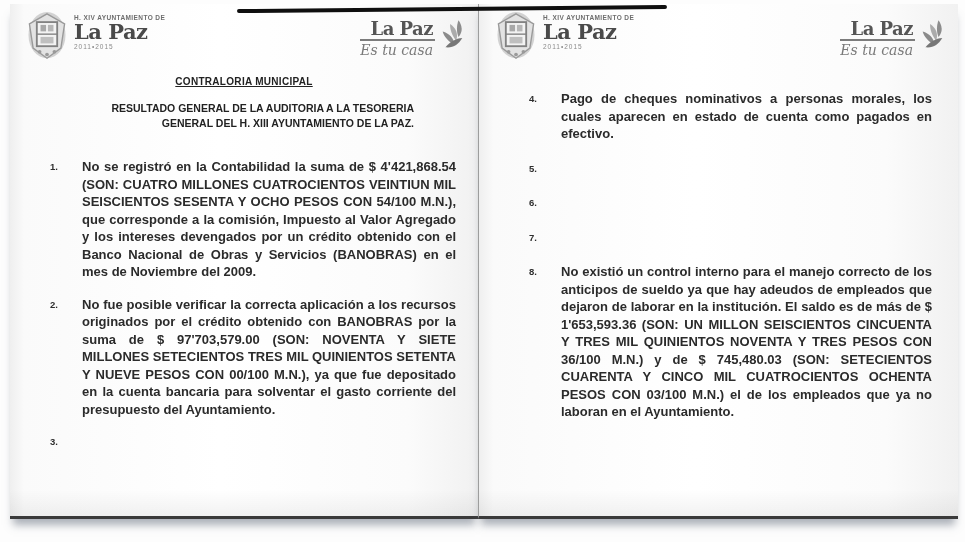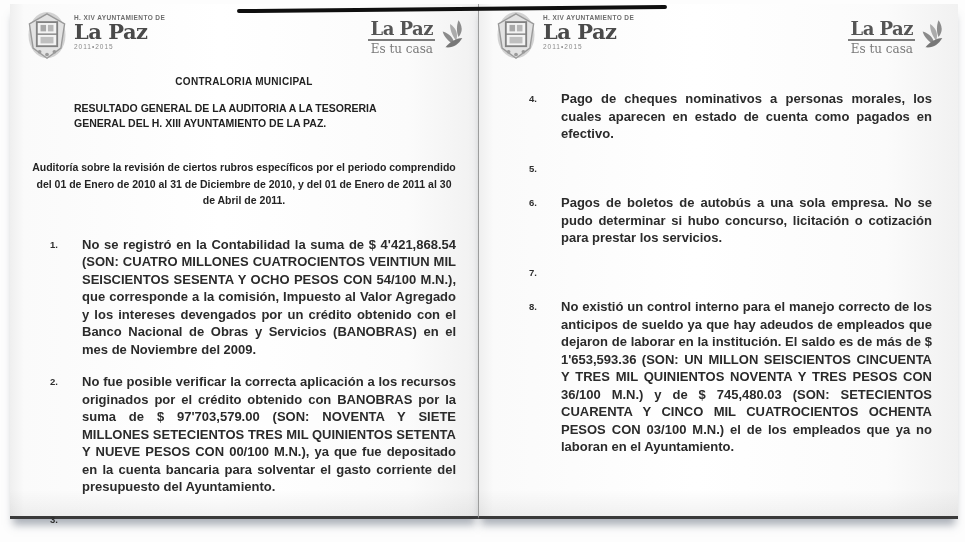--- a/index.html
+++ b/index.html
@@ -27,27 +27,27 @@
   .brand-line1 { font-size:6.5px; letter-spacing:0.4px; color:#6d6d6d; font-weight:bold; }
   .brand-name  { font-family:"DejaVu Serif", serif; font-weight:bold; font-size:21px;
                  line-height:21px; color:#4a4a4a; letter-spacing:-0.5px; }
   .brand-years { font-size:6.5px; color:#8a8a8a; letter-spacing:1px; margin-top:1px; }
 
   .brand-right { display:flex; align-items:flex-start; gap:3px; margin-top:8px; }
   .brand-right-txt { text-align:right; }
   .brand-right-name { font-family:"DejaVu Serif", serif; font-weight:bold; font-size:18px;
                       line-height:19px; color:#555; letter-spacing:-0.5px;
                       border-bottom:2px solid #7c7c7c; padding:0 2px 1px 2px; }
-  .brand-tagline { font-family:"DejaVu Serif", serif; font-size:12px;
+  .brand-tagline { font-family:"DejaVu Serif", serif; font-style:italic; font-size:14px;
                    color:#7a7a7a; margin-top:1px; padding-right:2px; }
 
   
   .dept-heading { text-align:center; font-size:10px; font-weight:bold; letter-spacing:0.3px;
-                  margin-top:8px; color:#222; }
-  .doc-title { width:340px; margin:14px auto 0; text-align:left; font-size:10.5px;
+                  text-decoration:underline; margin-top:8px; color:#222; }
+  .doc-title { width:340px; margin:14px auto 0; text-align:right; font-size:10.5px;
                font-weight:bold; line-height:15px; color:#222; }
   .doc-intro { width:424px; margin:28px auto 0; text-align:center; font-size:10.5px;
                font-weight:bold; line-height:16.5px; color:#242424; }
 
   .findings { margin-top:27px; }
   .page-right .findings { margin-top:22px; }
   .finding { display:flex; margin-bottom:15px; padding:0 22px 0 40px; }
   .page-right .finding { padding:0 26px 0 50px; margin-bottom:17px; }
   .finding-number { width:32px; flex-shrink:0; font-size:9.5px; font-weight:bold; line-height:17.5px; }
   .finding-text { flex:1; text-align:justify; font-size:13px; font-weight:bold;
@@ -99,21 +99,20 @@
             <path d="M13 5 C19 9 22 15 19.5 23 C15.5 18 12.5 11 13 5 Z" fill="#ababab"></path>
             <path d="M5 13 C12 15 17 20 17.5 27 C11.5 24 6.5 19 5 13 Z" fill="#8a8a8a"></path>
             <path d="M26 20 C22 27 16 31 8 30 C13 24 19 20.5 26 20 Z" fill="#777777"></path>
           </svg>
         </span>
       </div>
     </div>
 
     <div class="dept-heading">CONTRALORIA MUNICIPAL</div>
     <div class="doc-title">RESULTADO GENERAL DE LA AUDITORIA A LA TESORERIA GENERAL DEL H. XIII AYUNTAMIENTO DE LA PAZ.</div>
-    <div class="doc-intro">Auditoría sobre la revisión de ciertos rubros específicos por el periodo comprendido del 01 de Enero de 2010 al 31 de Diciembre de 2010, y del 01 de Enero de 2011 al 30 de Abril de 2011.</div>
 
     <div class="findings">
       <div class="finding">
         <div class="finding-number">1.</div>
         <div class="finding-text">No se registró en la Contabilidad la suma de $ 4'421,868.54 (SON: CUATRO MILLONES CUATROCIENTOS VEINTIUN MIL SEISCIENTOS SESENTA Y OCHO PESOS CON 54/100 M.N.), que corresponde a la comisión, Impuesto al Valor Agregado y los intereses devengados por un crédito obtenido con el Banco Nacional de Obras y Servicios (BANOBRAS) en el mes de Noviembre del 2009.</div>
       </div>
       <div class="finding">
         <div class="finding-number">2.</div>
         <div class="finding-text">No fue posible verificar la correcta aplicación a los recursos originados por el crédito obtenido con BANOBRAS por la suma de $ 97'703,579.00 (SON: NOVENTA Y SIETE MILLONES SETECIENTOS TRES MIL QUINIENTOS SETENTA Y NUEVE PESOS CON 00/100 M.N.), ya que fue depositado en la cuenta bancaria para solventar el gasto corriente del presupuesto del Ayuntamiento.</div>
       </div>
@@ -165,21 +164,20 @@
     <div class="findings">
       <div class="finding">
         <div class="finding-number">4.</div>
         <div class="finding-text">Pago de cheques nominativos a personas morales, los cuales aparecen en estado de cuenta como pagados en efectivo.</div>
       </div>
       <div class="finding">
         <div class="finding-number">5.</div>
       </div>
       <div class="finding">
         <div class="finding-number">6.</div>
-        <div class="finding-text">Pagos de boletos de autobús a una sola empresa. No se pudo determinar si hubo concurso, licitación o cotización para prestar los servicios.</div>
       </div>
       <div class="finding">
         <div class="finding-number">7.</div>
       </div>
       <div class="finding">
         <div class="finding-number">8.</div>
         <div class="finding-text">No existió un control interno para el manejo correcto de los anticipos de sueldo ya que hay adeudos de empleados que dejaron de laborar en la institución. El saldo es de más de $ 1'653,593.36 (SON: UN MILLON SEISCIENTOS CINCUENTA Y TRES MIL QUINIENTOS NOVENTA Y TRES PESOS CON 36/100 M.N.) y de $ 745,480.03 (SON: SETECIENTOS CUARENTA Y CINCO MIL CUATROCIENTOS OCHENTA PESOS CON 03/100 M.N.) el de los empleados que ya no laboran en el Ayuntamiento.</div>
       </div>
     </div>
   </div>

